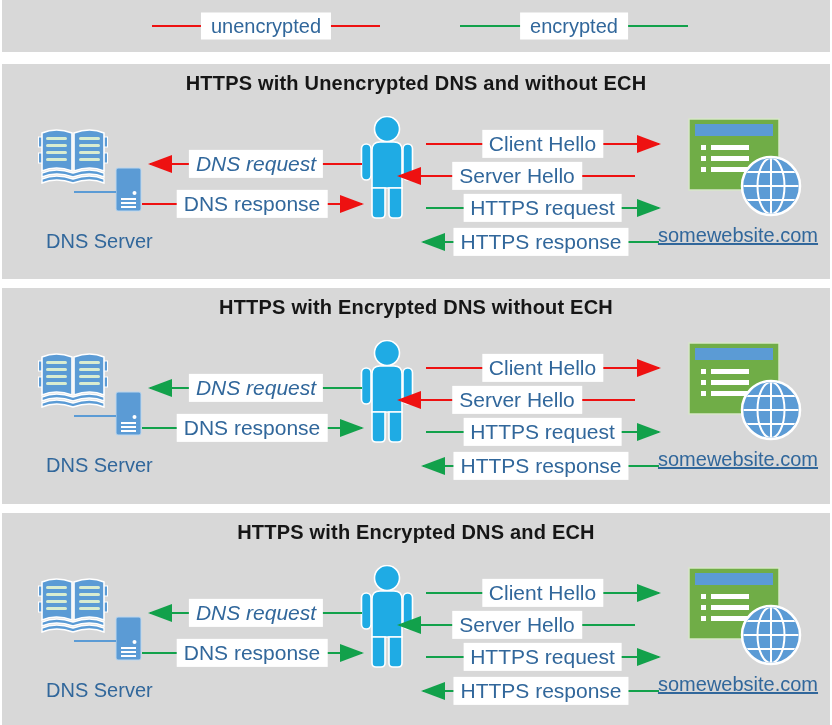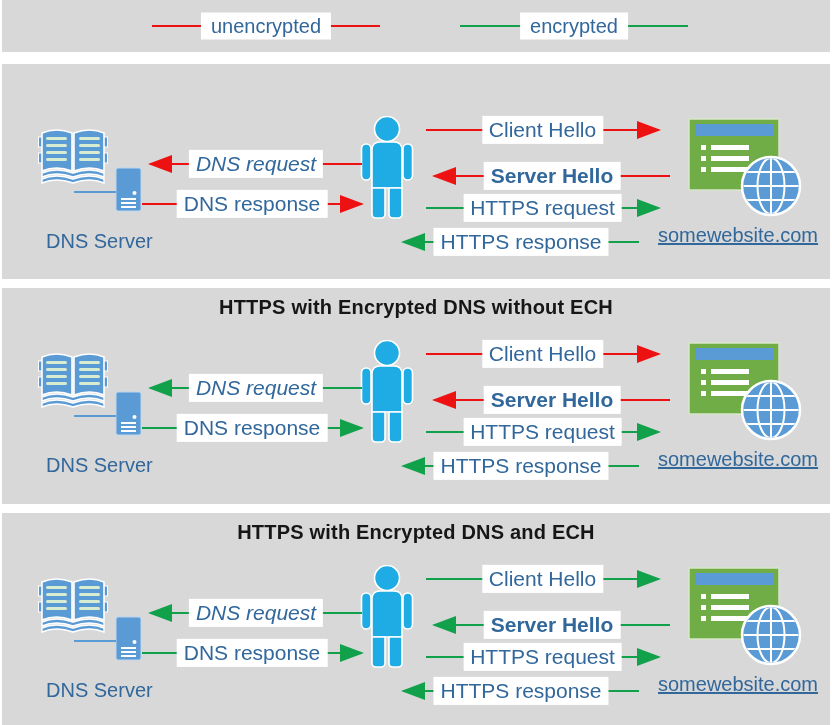--- a/index.html
+++ b/index.html
@@ -34,24 +34,24 @@
   .arrow-head{position:absolute;top:50%;margin-top:-9px;width:0;height:0;
     border-top:9px solid transparent;border-bottom:9px solid transparent;}
   .dir-right .arrow-head{right:-2px;border-left:24px solid currentColor;}
   .dir-left  .arrow-head{left:-2px;border-right:24px solid currentColor;}
   .arrow-label{
     position:absolute;left:50%;top:50%;transform:translate(-50%,-50%);
     background:#fff;color:var(--label-text);font-size:21px;padding:1px 7px;white-space:nowrap;line-height:1.25;
   }
   .slot-l0{left:148px;top:83px;width:212px;font-style:italic;}
   .slot-l1{left:140px;top:123px;width:220px;}
-  .slot-r0{left:424px;top:49px;width:233px;}
-  .slot-r1{left:432px;top:95px;width:236px;font-weight:bold;}
+  .slot-r0{left:424px;top:63px;width:233px;}
+  .slot-r1{left:397px;top:95px;width:236px;}
   .slot-r2{left:424px;top:127px;width:233px;}
-  .slot-r3{left:401px;top:161px;width:236px;}
+  .slot-r3{left:421px;top:161px;width:236px;}
   
   .f-device{fill:var(--device-blue);}
   .f-person{fill:var(--person-blue);}
   .f-green{fill:var(--website-green);}
   .f-white{fill:#ffffff;}
   .f-bookline{fill:var(--book-line-green);}
   .s-white{stroke:#ffffff;}
 </style>
 </head>
 <body>
@@ -63,20 +63,21 @@
       <span class="legend-line"></span>
       <span class="legend-label">unencrypted</span>
     </div>
     <div class="legend-item" style="color: rgb(18, 161, 75);">
       <span class="legend-line"></span>
       <span class="legend-label">encrypted</span>
     </div>
   </div>
 
   <div class="panel panel-1">
+    <div class="panel-title">HTTPS with Unencrypted DNS and without ECH</div>
 
     <svg class="book-icon" width="70" height="62" viewBox="0 0 70 62">
       <rect class="f-device s-white" x="0.5" y="11" width="5" height="10" stroke-width="1"></rect>
       <rect class="f-device s-white" x="0.5" y="27" width="5" height="10" stroke-width="1"></rect>
       <rect class="f-device s-white" x="64.5" y="11" width="5" height="10" stroke-width="1"></rect>
       <rect class="f-device s-white" x="64.5" y="27" width="5" height="10" stroke-width="1"></rect>
       <path class="f-device s-white" stroke-width="1.6" d="M4 7 Q18 1 34 7 L34 45 Q18 39 4 45 Z"></path>
       <path class="f-device s-white" stroke-width="1.6" d="M66 7 Q52 1 36 7 L36 45 Q52 39 66 45 Z"></path>
       <g class="f-bookline">
         <rect x="8" y="11" width="21" height="3" rx="1.5"></rect>

